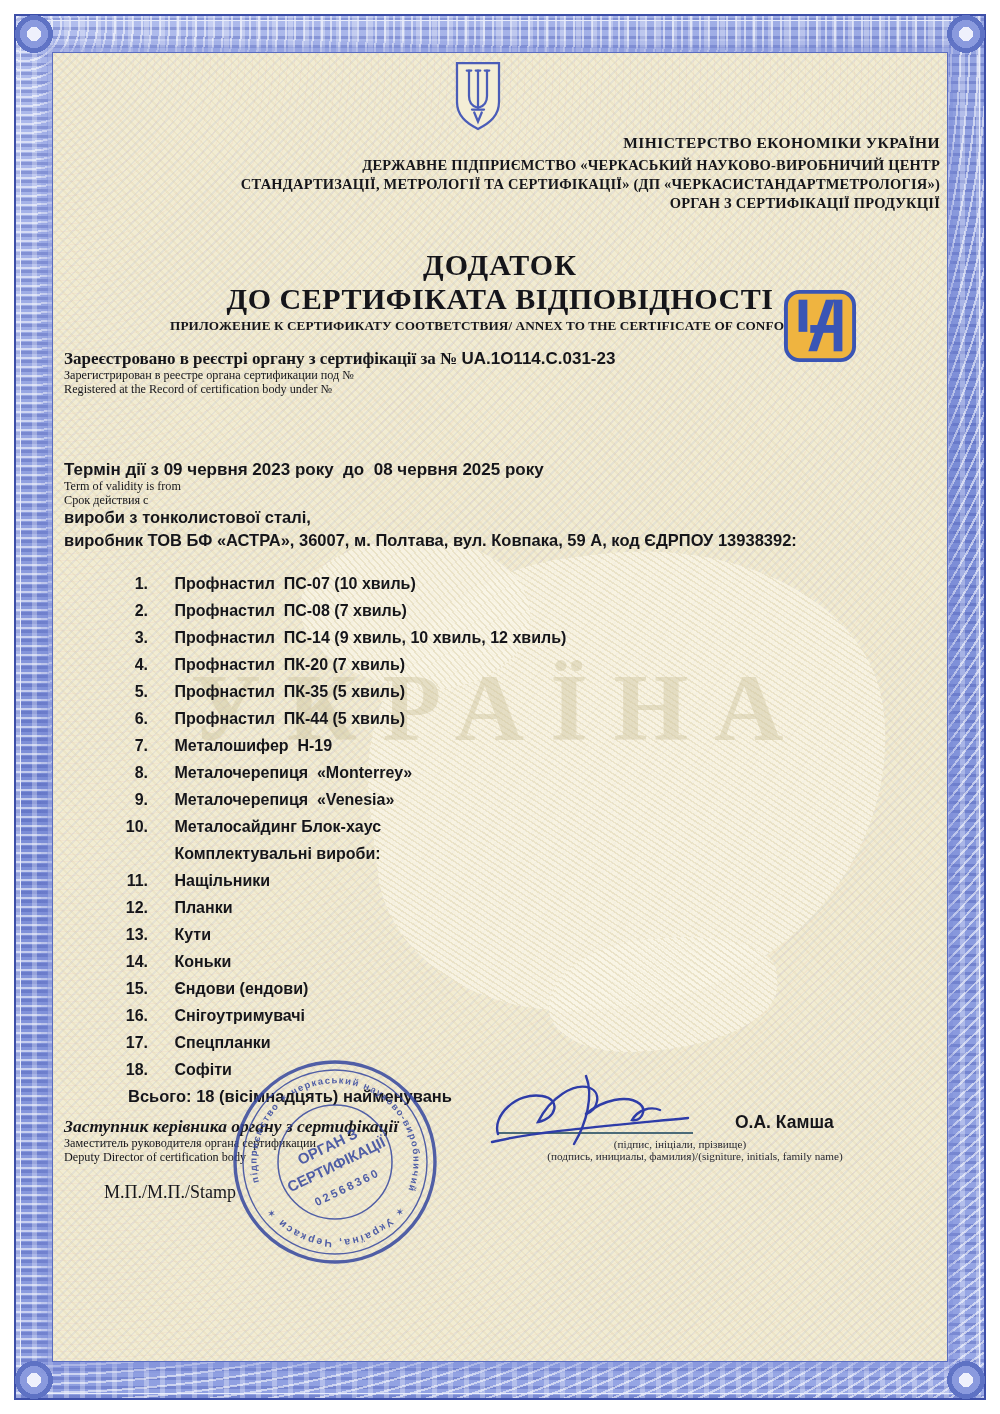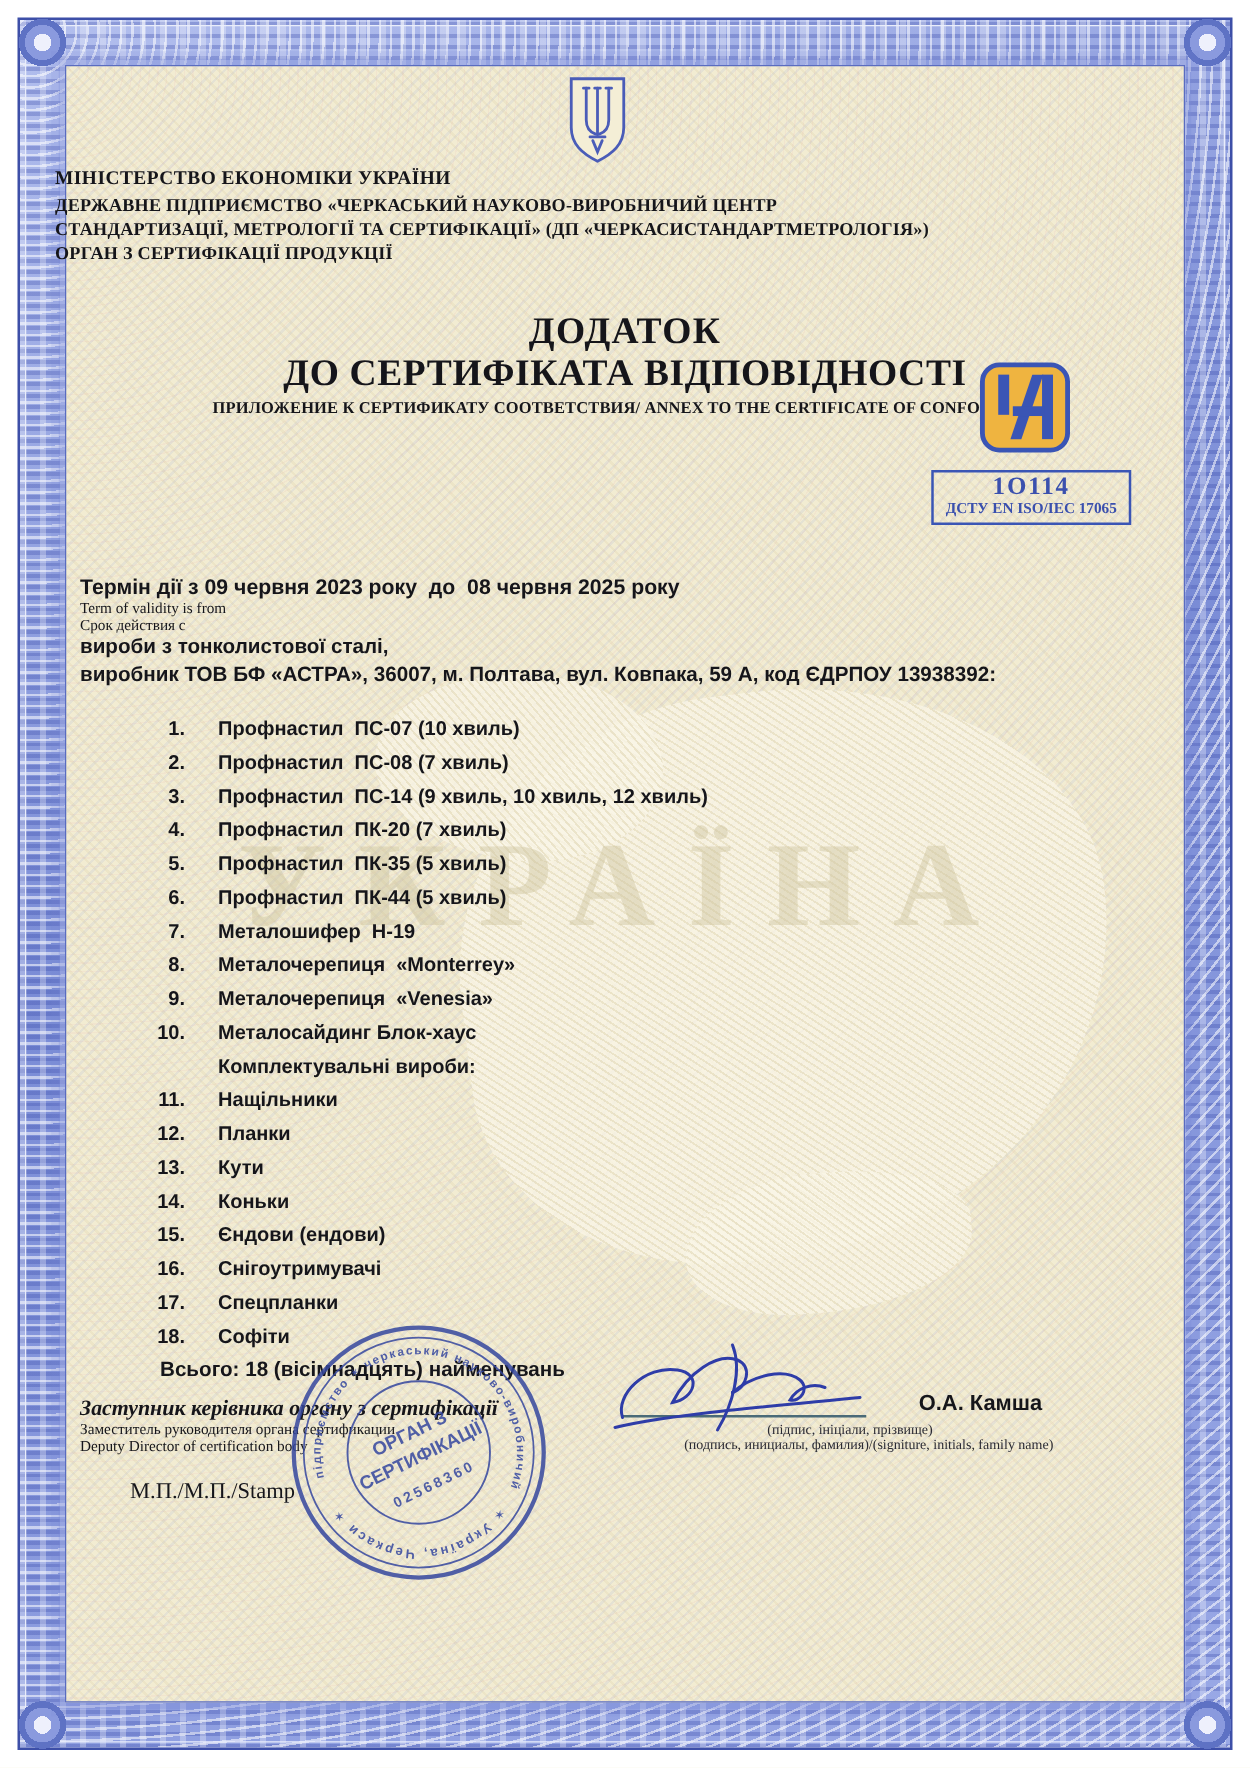--- a/index.html
+++ b/index.html
@@ -31,21 +31,21 @@
   .blob2{left:300px;top:538px;width:230px;height:150px;border-radius:60% 40% 50% 50%/55% 45% 55% 45%;transform:rotate(9deg);}
   .blob3{left:548px;top:938px;width:230px;height:112px;border-radius:50% 50% 60% 40%/60% 40% 55% 45%;transform:rotate(-4deg);}
   .watermark{position:absolute;left:0;right:0;top:652px;text-align:center;
      font-weight:bold;font-size:96px;letter-spacing:26px;color:rgba(203,193,156,.42);
      font-family:"Liberation Serif","DejaVu Serif",serif;pointer-events:none;}
   
   .serifB{font-family:"Liberation Serif","DejaVu Serif",serif;font-weight:bold;}
   .pre{white-space:pre-wrap;}
   .abs{position:absolute;}
   
-  .hdr{left:44px;right:60px;top:134px;text-align:left;}
+  .hdr{left:64px;right:60px;top:134px;text-align:right;}
   .hdr .l1{font-size:15.5px;font-weight:bold;letter-spacing:.4px;margin-bottom:4px;}
   .hdr .l{font-size:14.5px;font-weight:bold;letter-spacing:.2px;line-height:19px;}
   
   .title{left:60px;right:60px;top:248px;text-align:center;}
   .title .t1{font-size:30px;font-weight:bold;letter-spacing:1px;line-height:34px;}
   .title .t2{font-size:30px;font-weight:bold;letter-spacing:.5px;line-height:34px;}
   .title .sub{font-size:13.2px;font-weight:bold;margin-top:2px;letter-spacing:.1px;}
   
   .reg{left:64px;top:349px;}
   .reg .r1{font-size:17px;font-weight:bold;}
@@ -120,34 +120,37 @@
     <div class="l">СТАНДАРТИЗАЦІЇ, МЕТРОЛОГІЇ ТА СЕРТИФІКАЦІЇ» (ДП «ЧЕРКАСИСТАНДАРТМЕТРОЛОГІЯ»)</div>
     <div class="l">ОРГАН З СЕРТИФІКАЦІЇ ПРОДУКЦІЇ</div>
   </div>
 
   <div class="abs title">
     <div class="t1">ДОДАТОК</div>
     <div class="t2">ДО СЕРТИФІКАТА ВІДПОВІДНОСТІ</div>
     <div class="sub">ПРИЛОЖЕНИЕ К СЕРТИФИКАТУ СООТВЕТСТВИЯ/ ANNEX TO THE CERTIFICATE OF CONFORMITY</div>
   </div>
 
+  <div class="abs reg">
+    <div class="r1">
+      <span>Зареєстровано в реєстрі органу з сертифікації за № </span><span class="num">UA.1О114.С.031-23</span>
+    </div>
+    <div class="sm">Зарегистрирован в реестре органа сертификации под №</div>
+    <div class="sm">Registered at the Record of certification body under №</div>
+  </div>
 
   <svg class="abs marklogo" width="74" height="76" viewBox="0 0 76 76">
     <rect x="3" y="3" width="70" height="70" rx="14" fill="#efb440" stroke="#3a55b5" stroke-width="4"></rect>
     <g fill="#3a55b5">
       <rect x="16" y="11" width="9" height="33"></rect>
       <polygon points="26,64 35,64 53,11 44,11"></polygon>
       <rect x="52" y="11" width="9" height="53"></rect>
       <rect x="28" y="37" width="26" height="8"></rect>
     </g>
   </svg>
-  <div class="abs markbox">
-    <div class="code serifB">1О114</div>
-    <div class="std serifB">ДСТУ EN ISO/ІЕС 17065</div>
-  </div>
 
   <div class="abs valid">
     <div class="v1 pre">Термін дії з 09 червня 2023 року  до  08 червня 2025 року</div>
     <div class="sm">Term of validity is from</div>
     <div class="sm">Срок действия с</div>
   </div>
 
   <div class="abs intro">
     <div>вироби з тонколистової сталі,</div>
     <div>виробник ТОВ БФ «АСТРА», 36007, м. Полтава, вул. Ковпака, 59 А, код ЄДРПОУ 13938392:</div>

